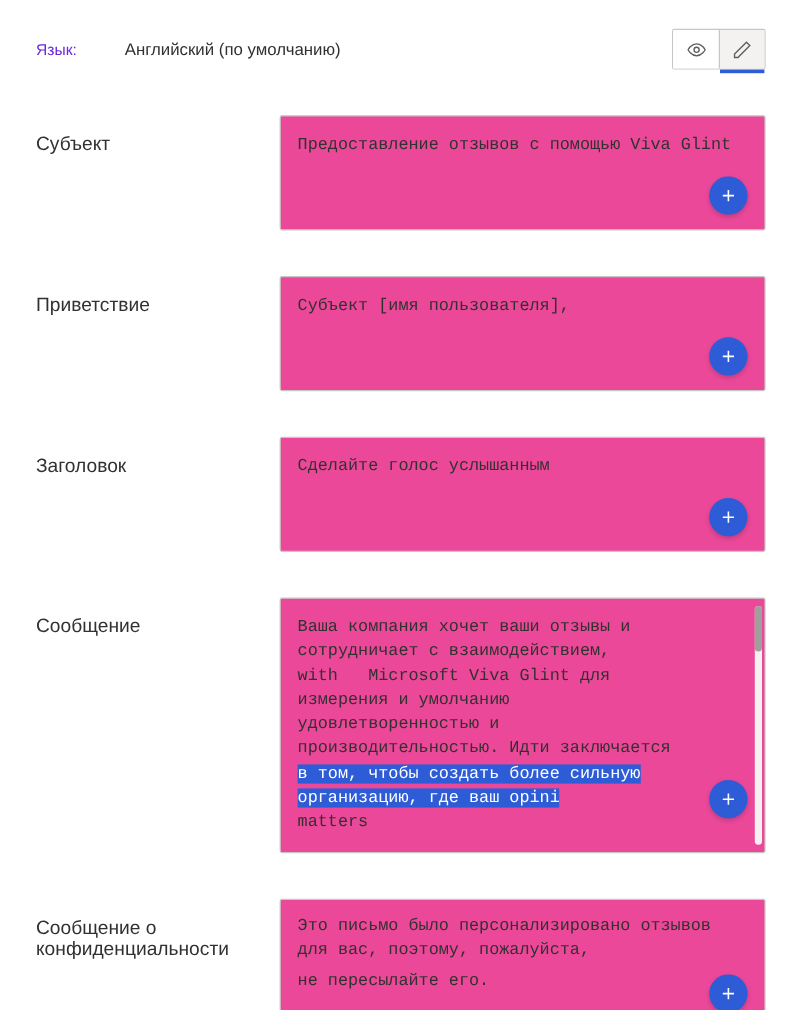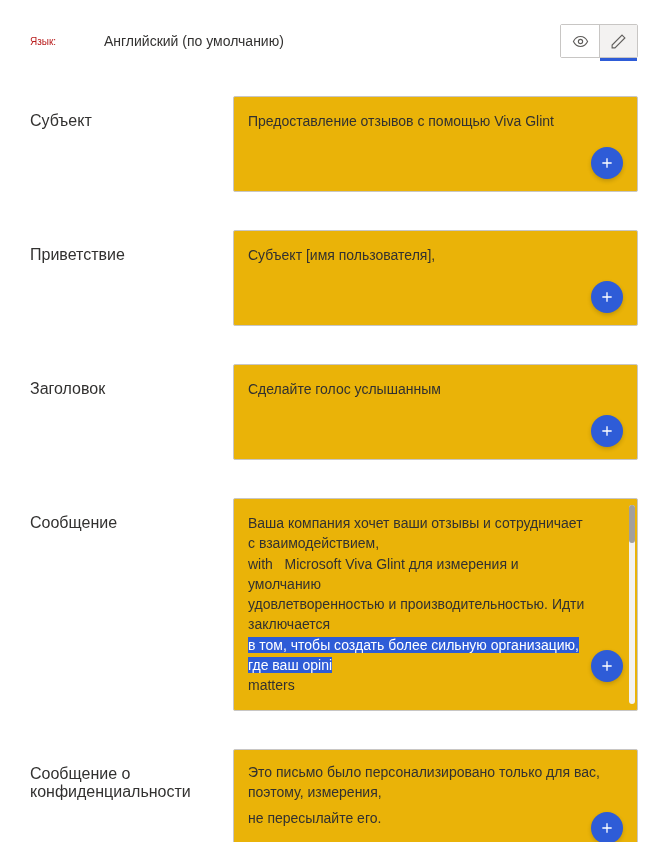--- a/index.html
+++ b/index.html
@@ -12,22 +12,22 @@
     width: 658px;
     background: #fff;
   }
   .top-row {
     display: flex;
     align-items: center;
     margin-bottom: 18px;
   }
   .lang-label {
     width: 74px;
-    font-size: 10px;
-    color: #b91c1c;
+    font-size: 13px;
+    color: #6d28d9;
   }
   .lang-value {
     font-size: 14px;
     color: #323130;
     text-align: center;
   }
   .top-spacer { flex: 1; }
   .mode-toggle {
     display: flex;
     border: 1px solid #c8c6c4;
@@ -78,21 +78,22 @@
   }
   .field-box {
     border: 1px solid #c8c6c4;
     border-radius: 2px;
     padding: 14px 14px 14px 14px;
     min-height: 96px;
     font-size: 14px;
     line-height: 1.45;
     color: #323130;
     position: relative;
-    background: #eab308;
+    background: #ec4899;
+    font-family: Liberation Mono, monospace;
   }
   .field-box.msg {
     min-height: 118px;
     padding-right: 34px;
   }
   .add-btn {
     position: absolute;
     right: 14px;
     bottom: 12px;
     width: 32px;
@@ -216,21 +217,21 @@
       </div>
     </div>
   </div>
 </div>
 
 <div class="field-row privacy-box">
   <div class="field-label">Сообщение о конфиденциальности</div>
   <div class="field-input-wrap">
     <div class="field-box">
       <div>
-        <span>Это письмо было персонализировано только для вас, поэтому, измерения,</span>
+        <span>Это письмо было персонализировано отзывов для вас, поэтому, пожалуйста,</span>
         <div class="priv-line2"><span>не пересылайте его.</span></div>
       </div>
       <div class="add-btn">
         <svg viewBox="0 0 24 24" stroke="#fff" stroke-width="2">
             <path d="M12 5v14M5 12h14"></path>
           </svg>
       </div>
     </div>
   </div>
 </div>

